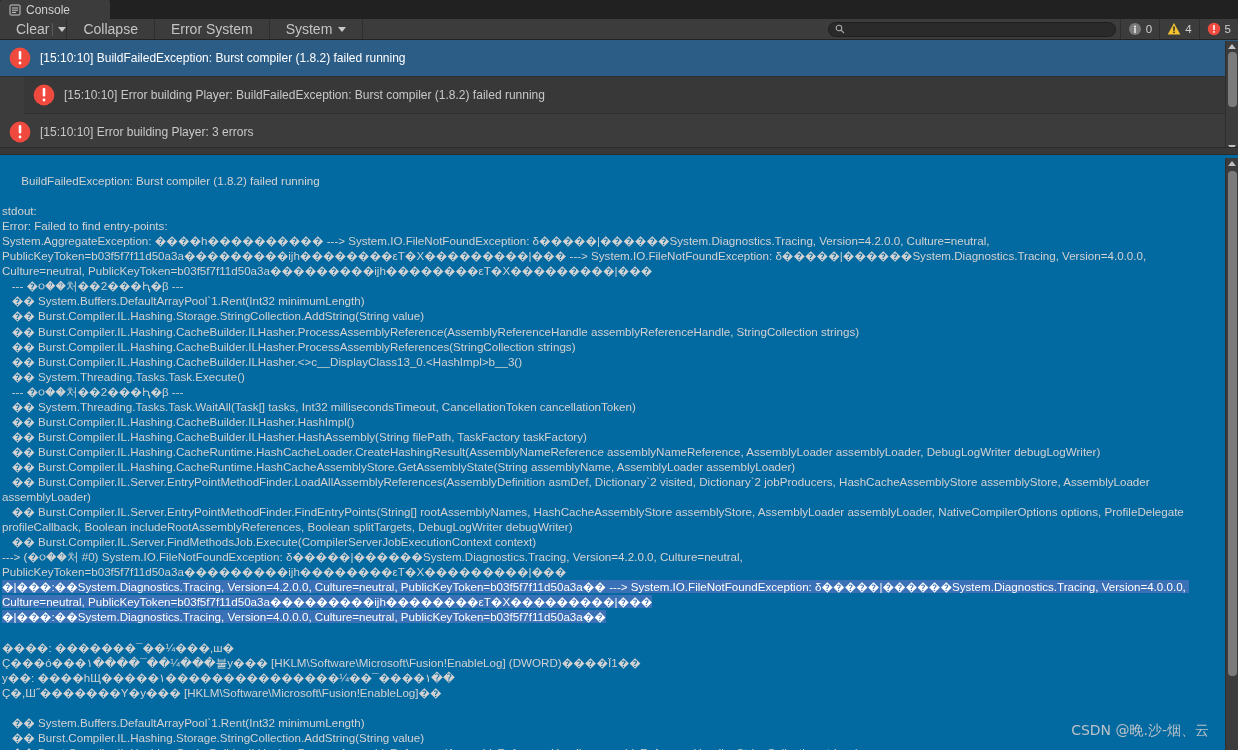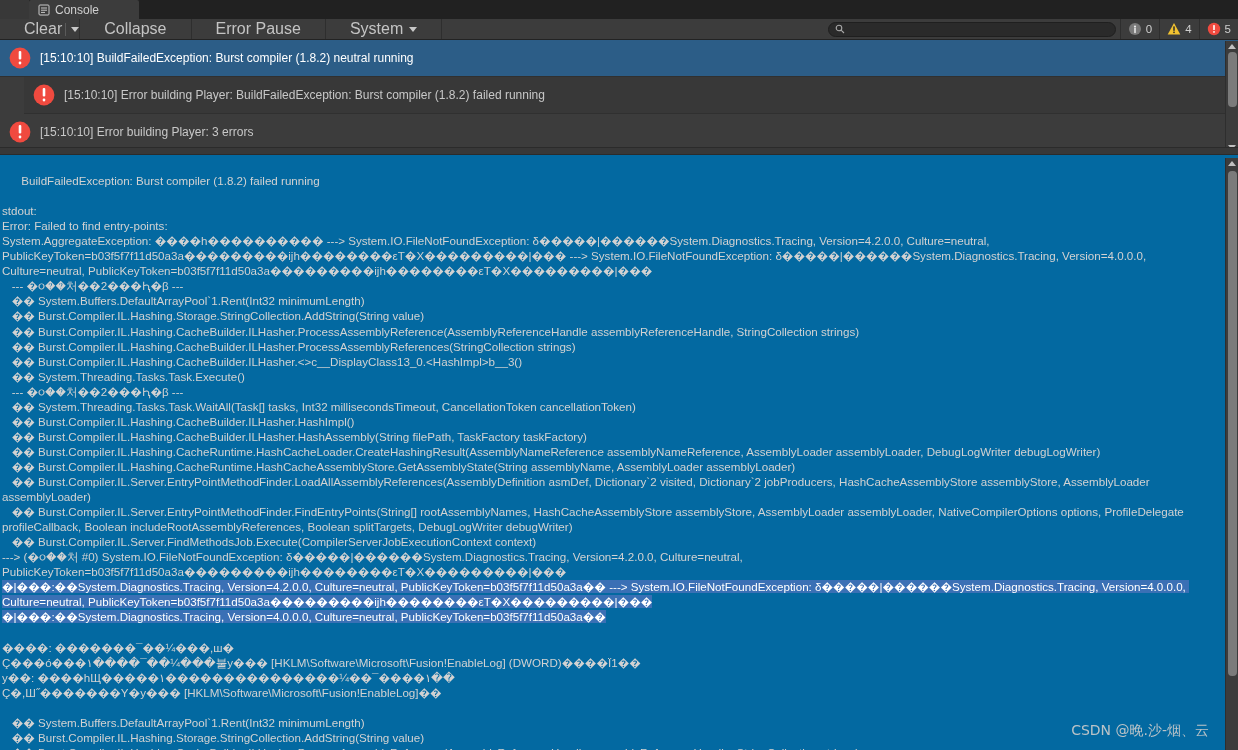--- a/index.html
+++ b/index.html
@@ -9,21 +9,20 @@
     font-family: "Liberation Sans", sans-serif;
     overflow: hidden;
   }
   #app { width: 1238px; height: 750px; position: relative; background: #383838; }
 
   
   .tabstrip {
     height: 19px; background: #212121;
     display: flex; align-items: flex-end;
     position: relative;
-    margin-left: 29px;
   }
   .tab {
     height: 19px; min-width: 110px;
     background: #3c3c3c;
     display: flex; align-items: center; gap: 5px;
     padding: 0 14px 0 9px;
     color: #cfcfcf; font-size: 12px;
     border-top-left-radius: 2px; border-top-right-radius: 2px;
   }
   .tab-icon { width: 12px; height: 12px; position: relative; display:inline-block; }
@@ -31,22 +30,22 @@
 
   
   .toolbar {
     height: 21px; background: #3c3c3c;
     display: flex; align-items: stretch;
     border-bottom: 1px solid #232323;
     position: relative;
   }
   .tb-btn {
     display: flex; align-items: center;
-    padding: 0 24px;
-    color: #c4c4c4; font-size: 16px;
+    padding: 0 16px;
+    color: #c4c4c4; font-size: 14px;
     border-right: 1px solid #2e2e2e;
     background: #3c3c3c;
     white-space: nowrap;
   }
   .tb-btn.clear { padding-right: 2px; border-right: none; }
   .tb-split {
     display:flex; align-items:center; justify-content:center;
     width: 16px; border-right: 1px solid #2e2e2e;
     background:#3c3c3c; color:#c4c4c4;
   }
@@ -188,21 +187,21 @@
       <span>Clear</span>
     </div>
     <div class="tb-split">
       <span class="tb-divider-line"></span>
       <span class="caret" style="margin-left:5px"></span>
     </div>
     <div class="tb-btn">
       <span>Collapse</span>
     </div>
     <div class="tb-btn">
-      <span>Error Pause</span>
+      <span>Error System</span>
     </div>
     <div class="tb-btn">
       <span>System</span>
       <span class="caret"></span>
     </div>
 
     <div class="tb-spacer"></div>
 
     <div class="searchbox">
       <span>
@@ -249,21 +248,21 @@
   <div class="msglist">
 
     <div class="msgrow selected">
       <span class="msgicon">
         <svg viewBox="0 0 24 24">
           <circle cx="12" cy="12" r="10.4" fill="#f04a3f"></circle>
           <rect x="10.7" y="5" width="2.6" height="8.6" rx="1.1" fill="#ffffff"></rect>
           <rect x="10.7" y="15.4" width="2.6" height="3" rx="1.1" fill="#ffffff"></rect>
         </svg>
       </span>
-      <span>[15:10:10] BuildFailedException: Burst compiler (1.8.2) neutral running</span>
+      <span>[15:10:10] BuildFailedException: Burst compiler (1.8.2) failed running</span>
     </div>
 
     <div class="msgrow alt">
       <span class="msgicon">
         <svg viewBox="0 0 24 24">
           <circle cx="12" cy="12" r="10.4" fill="#f04a3f"></circle>
           <rect x="10.7" y="5" width="2.6" height="8.6" rx="1.1" fill="#ffffff"></rect>
           <rect x="10.7" y="15.4" width="2.6" height="3" rx="1.1" fill="#ffffff"></rect>
         </svg>
       </span>

